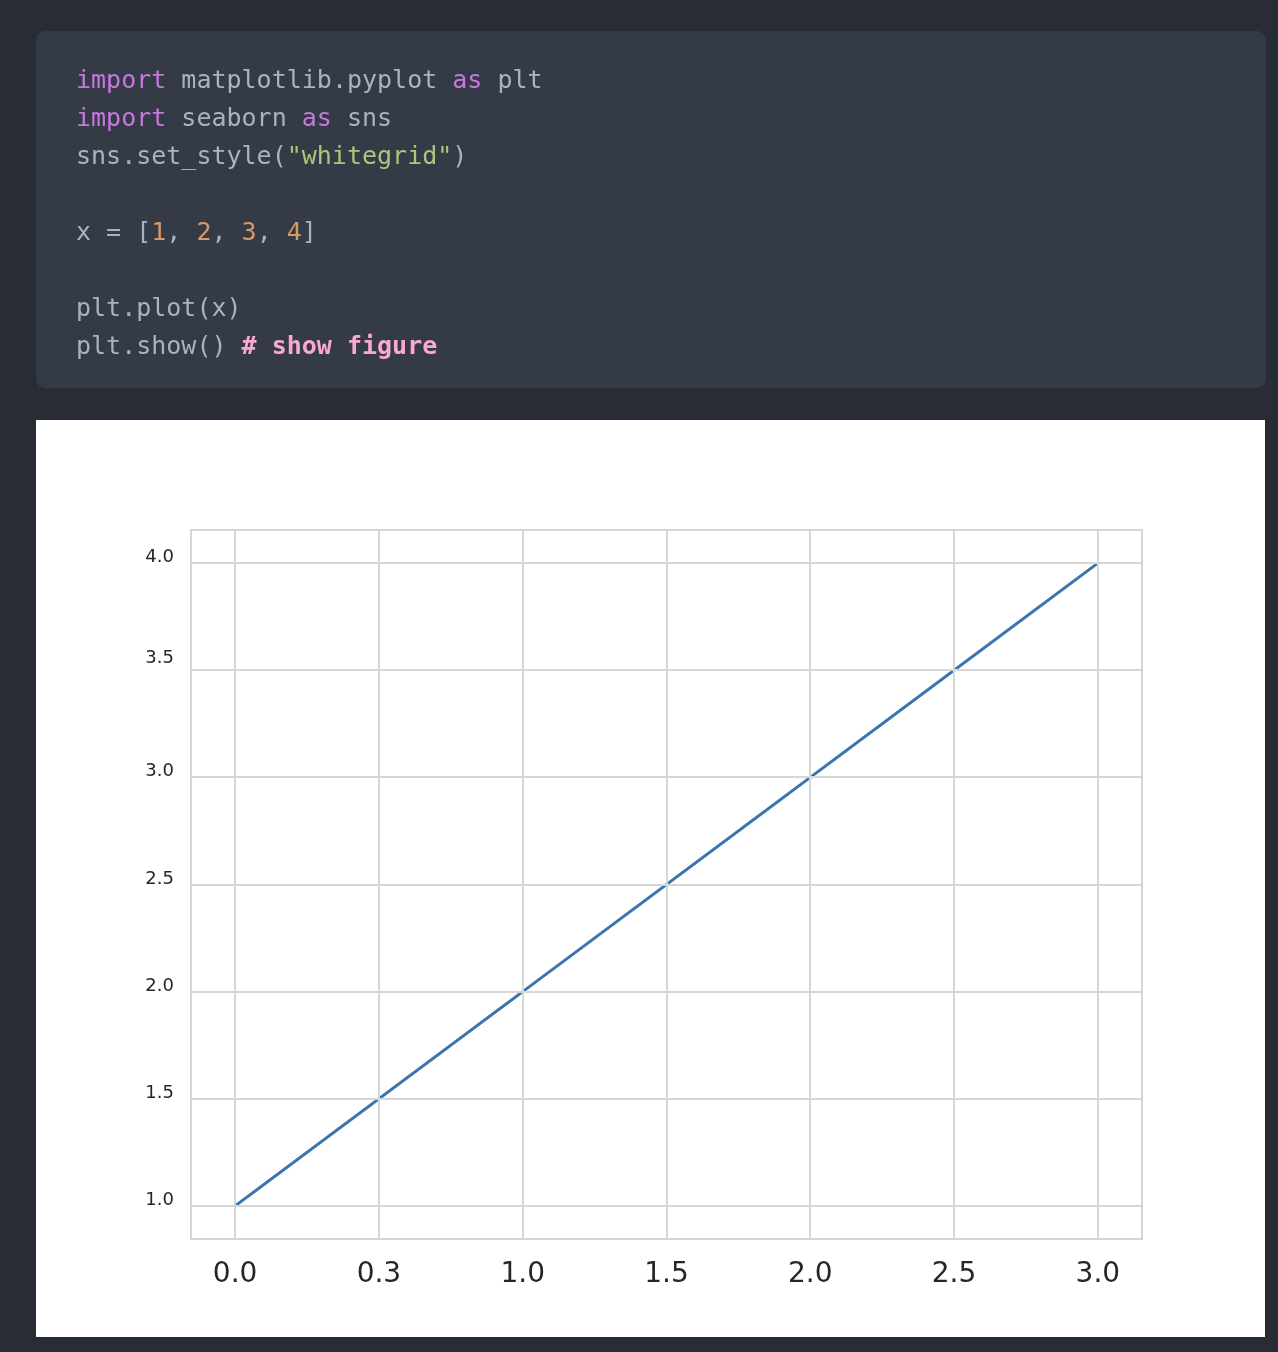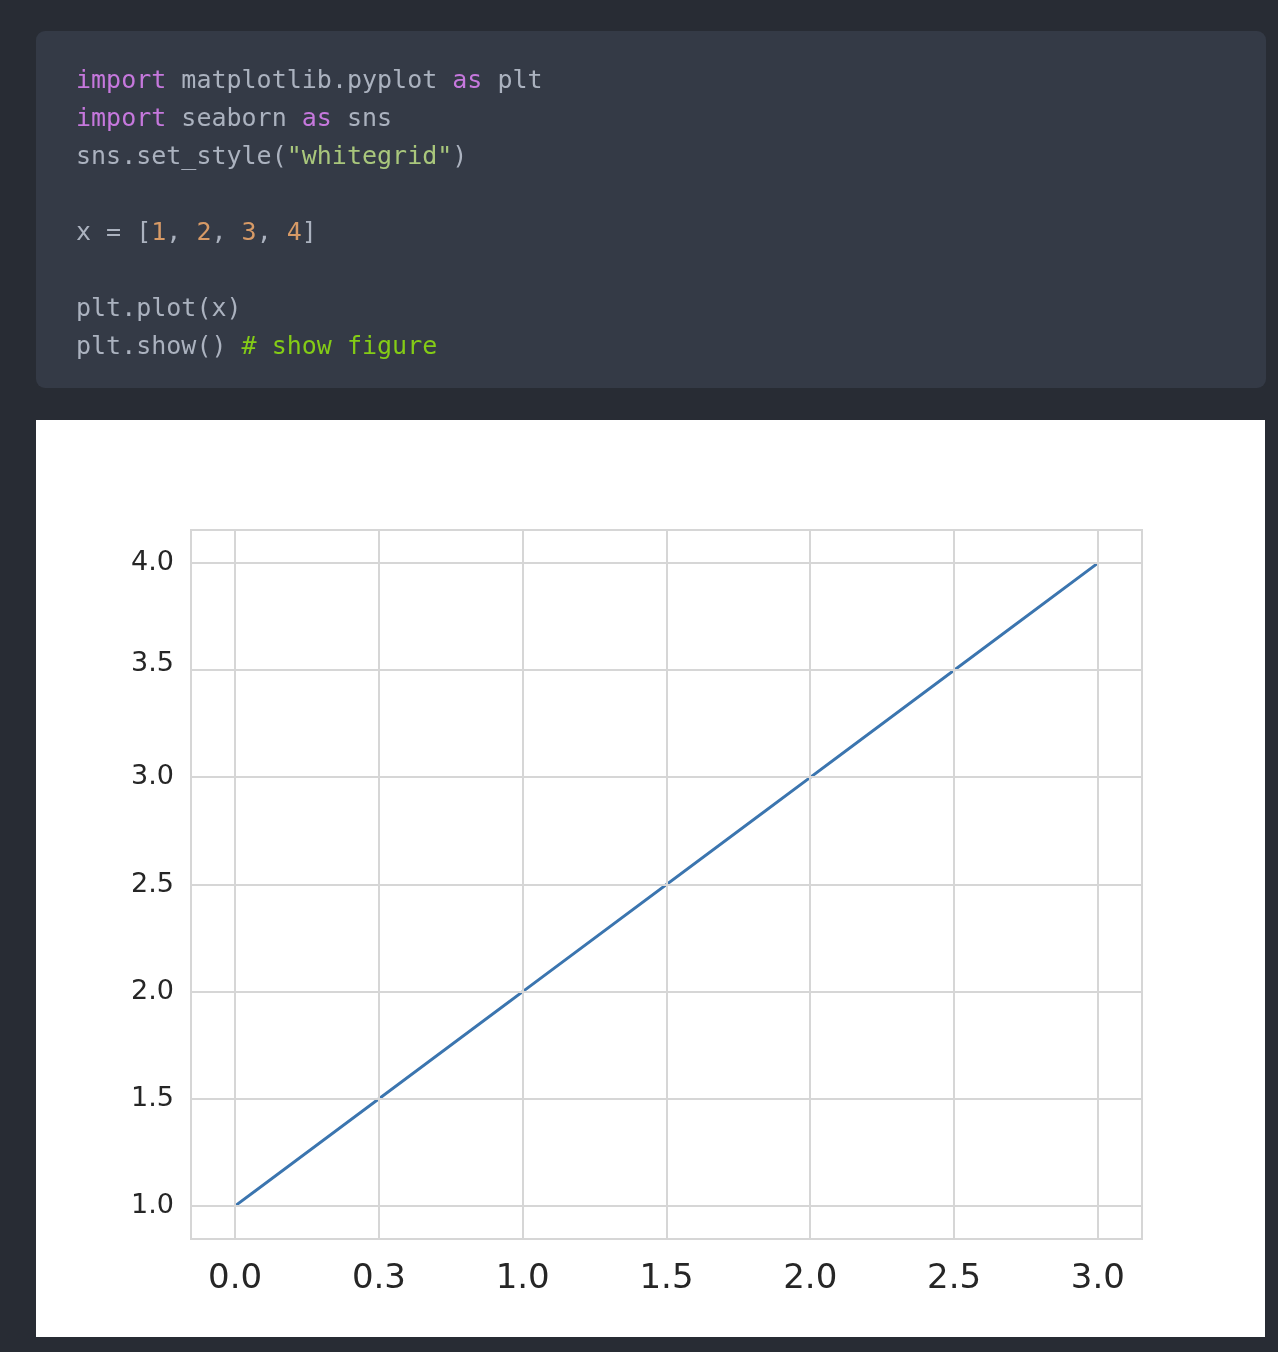--- a/index.html
+++ b/index.html
@@ -34,21 +34,21 @@
     color: #abb2bf;
     padding-left: 28px;
   }
   .code-line {
     height: 38px;
     white-space: pre;
   }
   .tok-kw   { color: #c678dd; }
   .tok-str  { color: #a9c77c; }
   .tok-num  { color: #d79a66; }
-  .tok-cmt  { color: #84cc16; }
+  .tok-cmt  { color: #f9a8d4; font-weight: bold; }
   .tok-pln  { color: #abb2bf; }
 
   
   .figure-card {
     position: absolute;
     left: 36px;
     top: 420px;
     width: 1229px;
     height: 917px;
     background: #ffffff;
@@ -80,29 +80,29 @@
   }
   .gridline-v { width: 2px; top: 0; bottom: 0; }
   .gridline-h { height: 2px; left: 0; right: 0; }
 
   .data-line { position: absolute; left: 0; top: 0; overflow: visible; }
   .ytick-inner {
     position: absolute;
     width: 120px;
     text-align: right;
     font-family: "DejaVu Sans", sans-serif;
-    font-size: 27px;
+    font-size: 18px;
     color: #262626;
   }
   .xtick-inner {
     position: absolute;
     width: 120px;
     text-align: center;
     font-family: "DejaVu Sans", sans-serif;
-    font-size: 34px;
+    font-size: 28px;
     color: #262626;
   }
 </style>
 </head>
 <body>
 
 <div class="code-cell">
   <div class="code-lines" id="code-lines"><div class="code-line"><span class="tok-kw">import</span><span class="tok-pln"> matplotlib.pyplot </span><span class="tok-kw">as</span><span class="tok-pln"> plt</span></div><div class="code-line"><span class="tok-kw">import</span><span class="tok-pln"> seaborn </span><span class="tok-kw">as</span><span class="tok-pln"> sns</span></div><div class="code-line"><span class="tok-pln">sns.set_style(</span><span class="tok-str">"whitegrid"</span><span class="tok-pln">)</span></div><div class="code-line">&nbsp;</div><div class="code-line"><span class="tok-pln">x = [</span><span class="tok-num">1</span><span class="tok-pln">, </span><span class="tok-num">2</span><span class="tok-pln">, </span><span class="tok-num">3</span><span class="tok-pln">, </span><span class="tok-num">4</span><span class="tok-pln">]</span></div><div class="code-line">&nbsp;</div><div class="code-line"><span class="tok-pln">plt.plot(x)</span></div><div class="code-line"><span class="tok-pln">plt.show() </span><span class="tok-cmt"># show figure</span></div></div>
 </div>
 

